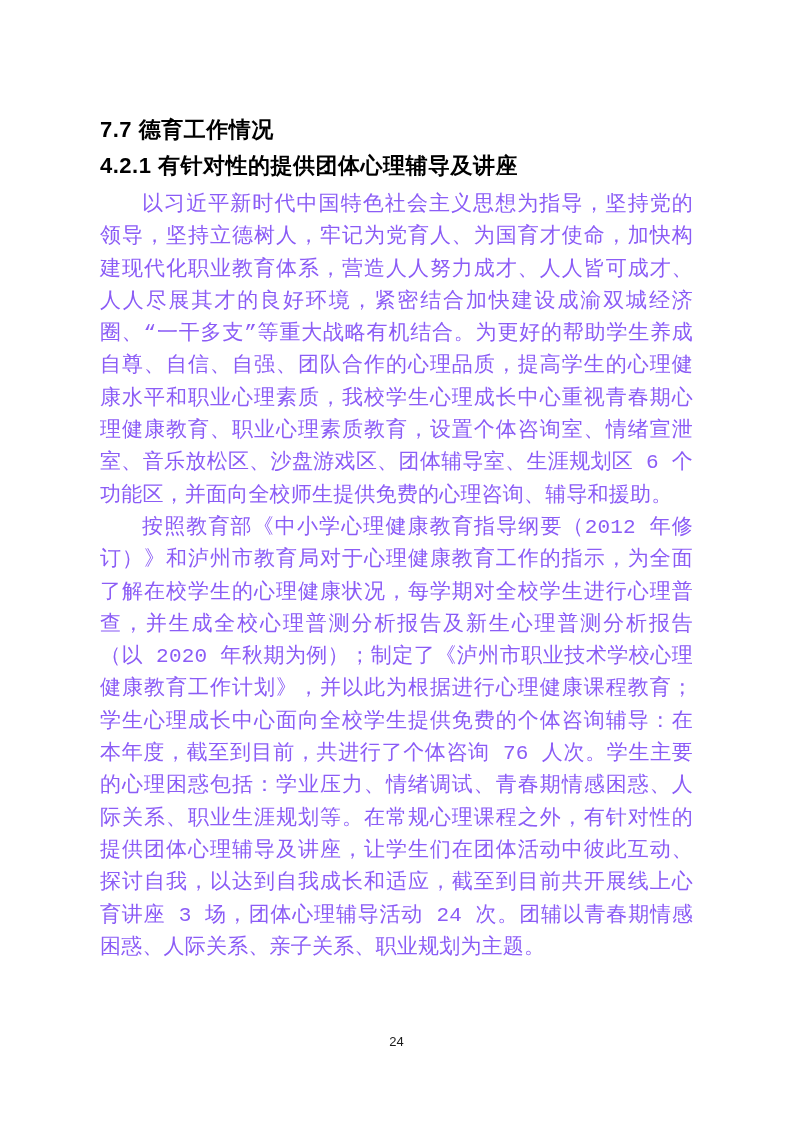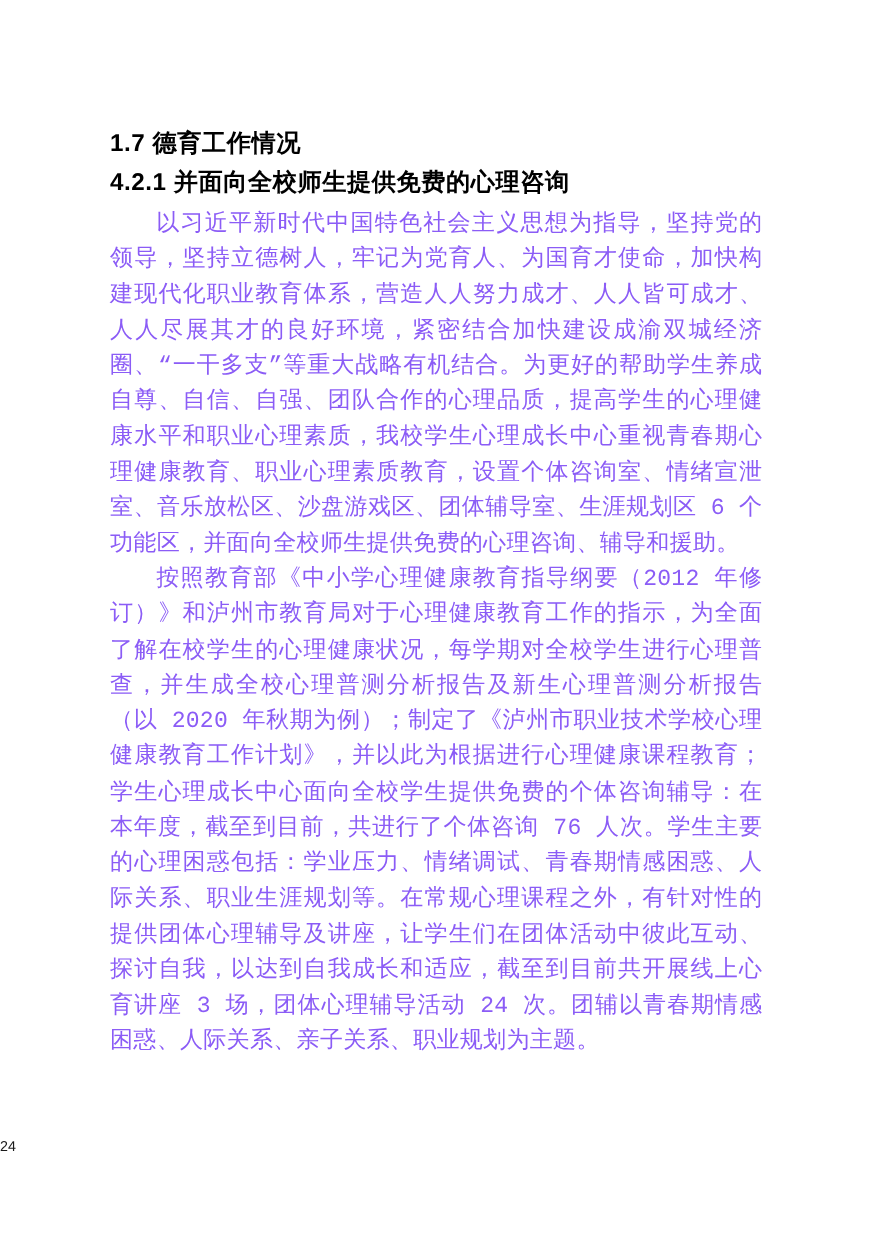--- a/index.html
+++ b/index.html
@@ -53,33 +53,34 @@
     text-align: justify;
     text-indent: 2em;
     color: #8b5cf6;
     letter-spacing: 0.2px;
   }
   .page-number {
     position: absolute;
     top: 1034px;
     left: 0;
     width: 100%;
+    text-align: center;
     font-family: "Liberation Sans", "DejaVu Sans", sans-serif;
     font-size: 13px;
     color: #1a1a1a;
   }
 </style>
 </head>
 <body>
 
 <div class="page">
 
 
   <div class="content">
-    <h1 class="sec h1">1.7 德育工作情况</h1>
-    <h2 class="sec h2">4.2.1 并面向全校师生提供免费的心理咨询</h2>
+    <h1 class="sec h1">7.7 德育工作情况</h1>
+    <h2 class="sec h2">4.2.1 有针对性的提供团体心理辅导及讲座</h2>
     <p class="body-para">以习近平新时代中国特色社会主义思想为指导，坚持党的领导，坚持立德树人，牢记为党育人、为国育才使命，加快构建现代化职业教育体系，营造人人努力成才、人人皆可成才、人人尽展其才的良好环境，紧密结合加快建设成渝双城经济圈、“一干多支”等重大战略有机结合。为更好的帮助学生养成自尊、自信、自强、团队合作的心理品质，提高学生的心理健康水平和职业心理素质，我校学生心理成长中心重视青春期心理健康教育、职业心理素质教育，设置个体咨询室、情绪宣泄室、音乐放松区、沙盘游戏区、团体辅导室、生涯规划区 6 个功能区，并面向全校师生提供免费的心理咨询、辅导和援助。</p>
     <p class="body-para">按照教育部《中小学心理健康教育指导纲要（2012 年修订）》和泸州市教育局对于心理健康教育工作的指示，为全面了解在校学生的心理健康状况，每学期对全校学生进行心理普查，并生成全校心理普测分析报告及新生心理普测分析报告（以 2020 年秋期为例）；制定了《泸州市职业技术学校心理健康教育工作计划》，并以此为根据进行心理健康课程教育；学生心理成长中心面向全校学生提供免费的个体咨询辅导：在本年度，截至到目前，共进行了个体咨询 76 人次。学生主要的心理困惑包括：学业压力、情绪调试、青春期情感困惑、人际关系、职业生涯规划等。在常规心理课程之外，有针对性的提供团体心理辅导及讲座，让学生们在团体活动中彼此互动、探讨自我，以达到自我成长和适应，截至到目前共开展线上心育讲座 3 场，团体心理辅导活动 24 次。团辅以青春期情感困惑、人际关系、亲子关系、职业规划为主题。</p>
   </div>
 
   <div class="page-number">24</div>
 
 </div>
 
 </body></html>

